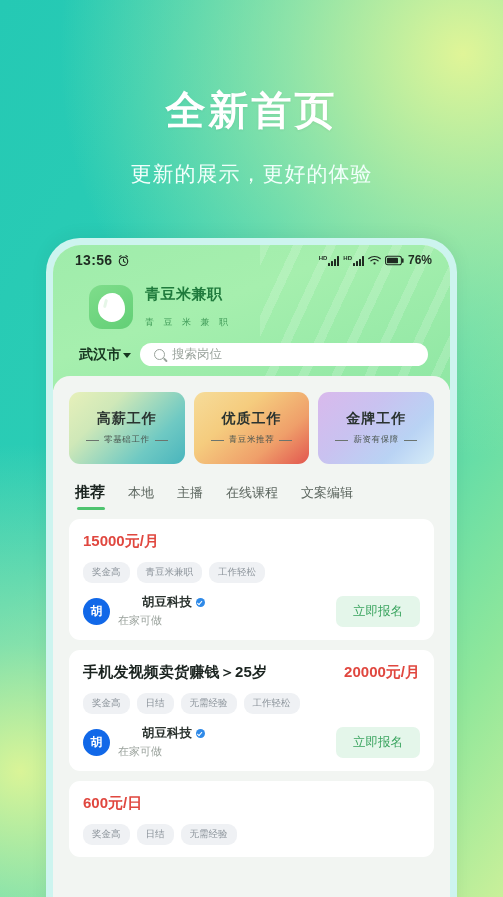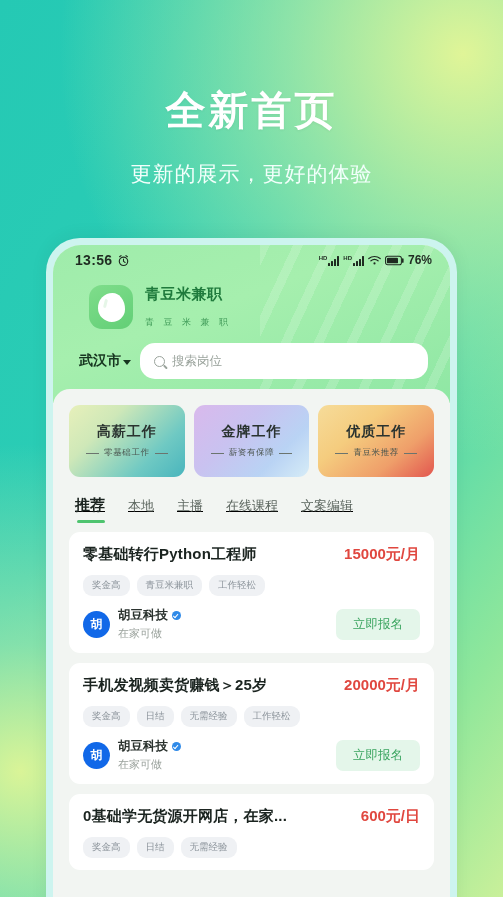--- a/index.html
+++ b/index.html
@@ -85,21 +85,21 @@
   .bean { width:27px; height:29px; background:#ffffff; border-radius:60% 52% 55% 58% / 58% 62% 50% 55%; position:relative; }
   .bean::after { content:""; position:absolute; left:6px; top:6px; width:3px; height:9px; background:#e6f6e8; border-radius:2px; transform:rotate(14deg); }
   .app-name { font-size:15px; font-weight:bold; color:#1f7a3c; letter-spacing:0.5px; line-height:1.25; }
   .app-sub { font-size:9px; color:#3f9a57; letter-spacing:3.5px; margin-top:12px; }
 
   
   .search-row { display:flex; align-items:center; gap:9px; padding:14px 22px 0 26px; position:relative; z-index:2; }
   .city { font-size:14px; font-weight:bold; color:#16351f; display:flex; align-items:center; gap:2px; white-space:nowrap; }
   .caret { width:0;height:0;border-left:4px solid transparent;border-right:4px solid transparent;border-top:5px solid #16351f; margin-top:2px;}
   .search-box {
-    flex:1; height:36px; background:#ffffff; border-radius:15px;
+    flex:1; height:23px; background:#ffffff; border-radius:15px;
     display:flex; align-items:center; gap:7px; padding:0 14px;
   }
   .mag { width:11px; height:11px; border:1.6px solid #9aa39c; border-radius:50%; position:relative; flex:0 0 auto; }
   .mag::after { content:""; position:absolute; right:-4px; bottom:-2px; width:5px; height:1.6px; background:#9aa39c; transform:rotate(45deg); border-radius:1px;}
   .search-ph { font-size:12.5px; color:#9aa39c; }
 
   
   .content {
     background:#f2f5f2;
     border-radius:17px 17px 0 0;
@@ -116,21 +116,21 @@
     display:flex; flex-direction:column; align-items:center; justify-content:center; gap:6px;
   }
   .pcard-1 { background:linear-gradient(135deg,#e7f0ba 0%,#cfe8b8 30%,#6fc9c3 72%,#49b5bd 100%); }
   .pcard-2 { background:linear-gradient(135deg,#d9b9ec 0%,#c9c2f0 38%,#b9d3f4 72%,#d6ecf7 100%); }
   .pcard-3 { background:linear-gradient(140deg,#f6dc9a 0%,#f5cc7e 35%,#ef9f6a 70%,#e2564f 100%); }
   .pcard-t { font-size:14px; font-weight:bold; color:#2a3330; letter-spacing:1px; }
   .pcard-s { font-size:8.5px; color:#4a554f; letter-spacing:0.6px; display:flex; align-items:center; gap:5px; }
   .pcard-s::before, .pcard-s::after { content:""; width:13px; height:1px; background:#6b746e; }
 
   
-  .tabs { display:flex; align-items:flex-end; gap:23px; padding:19px 4px 0 6px;text-decoration:underline; }
+  .tabs { display:flex; align-items:flex-end; gap:23px; padding:19px 4px 0 6px; }
   .tab { font-size:13px; color:#5c665f; position:relative; padding-bottom:9px; white-space:nowrap; }
   .tab.active { font-size:15px; font-weight:bold; color:#1b2420; }
   .tab.active::after {
     content:""; position:absolute; left:2px; bottom:1px; width:28px; height:3px;
     background:#4ec46f; border-radius:2px;
   }
 
   
   .jobs { margin-top:8px; display:flex; flex-direction:column; gap:10px; }
   .job { background:#ffffff; border-radius:11px; padding:13px 14px 12px 14px; }
@@ -138,21 +138,21 @@
   .job-title { font-size:15px; font-weight:bold; color:#1b2420; letter-spacing:0.2px; }
   .job-pay { font-size:15px; font-weight:bold; color:#e0473f; white-space:nowrap; }
   .job-tags { display:flex; gap:7px; margin-top:11px; flex-wrap:wrap; }
   .tagp { background:#eff1f4; color:#8b939a; font-size:9.5px; padding:4px 9px; border-radius:9px; white-space:nowrap; }
   .job-bot { display:flex; align-items:center; justify-content:space-between; margin-top:11px; }
   .comp { display:flex; align-items:center; gap:8px; }
   .avatar {
     width:27px; height:27px; border-radius:50%; background:#1168e8;
     color:#fff; font-size:12px; font-weight:bold; display:flex; align-items:center; justify-content:center; flex:0 0 auto;
   }
-  .comp-name { font-size:12.5px; font-weight:bold; color:#2b332f; display:flex; align-items:center; gap:4px; }
+  .comp-name { font-size:12.5px; font-weight:bold; color:#2b332f; display:flex; align-items:center; gap:4px;margin-left:24px; }
   .verif { width:9px; height:9px; border-radius:50%; background:#2f8ae8; position:relative; flex:0 0 auto; }
   .verif::after { content:""; position:absolute; left:2.4px; top:1.6px; width:2.4px; height:4.2px; border:solid #fff; border-width:0 1.2px 1.2px 0; transform:rotate(42deg); }
   .comp-loc { font-size:11px; color:#9aa29c; margin-top:2px; }
   .apply {
     background:#e4f6ea; color:#3aa45f; font-size:12.5px;
     padding:7px 17px; border-radius:7px; white-space:nowrap;
   }
 </style>
 </head>
 <body>
@@ -233,43 +233,42 @@
       </div>
     </div>
 
     <div class="content">
 
       <div class="promo-cards">
         <div class="pcard pcard-1">
           <div class="pcard-t">高薪工作</div>
           <div class="pcard-s">零基础工作</div>
         </div>
+        <div class="pcard pcard-3">
+          <div class="pcard-t">优质工作</div>
+          <div class="pcard-s">青豆米推荐</div>
+        </div>
         <div class="pcard pcard-2">
           <div class="pcard-t">金牌工作</div>
           <div class="pcard-s">薪资有保障</div>
-        </div>
-        <div class="pcard pcard-3">
-          <div class="pcard-t">优质工作</div>
-          <div class="pcard-s">青豆米推荐</div>
         </div>
       </div>
 
       <div class="tabs">
         <div class="tab active">推荐</div>
         <div class="tab">本地</div>
         <div class="tab">主播</div>
         <div class="tab">在线课程</div>
         <div class="tab">文案编辑</div>
       </div>
 
       <div class="jobs">
 
         <div class="job">
           <div class="job-top">
-            <div class="job-title">零基础转行Python工程师</div>
             <div class="job-pay">15000元/月</div>
           </div>
           <div class="job-tags">
             <span class="tagp">奖金高</span>
             <span class="tagp">青豆米兼职</span>
             <span class="tagp">工作轻松</span>
           </div>
           <div class="job-bot">
             <div class="comp">
               <div class="avatar">胡</div>
@@ -306,21 +305,20 @@
                 </div>
                 <div class="comp-loc">在家可做</div>
               </div>
             </div>
             <div class="apply">立即报名</div>
           </div>
         </div>
 
         <div class="job">
           <div class="job-top">
-            <div class="job-title">0基础学无货源开网店，在家...</div>
             <div class="job-pay">600元/日</div>
           </div>
           <div class="job-tags">
             <span class="tagp">奖金高</span>
             <span class="tagp">日结</span>
             <span class="tagp">无需经验</span>
           </div>
         </div>
 
       </div>

